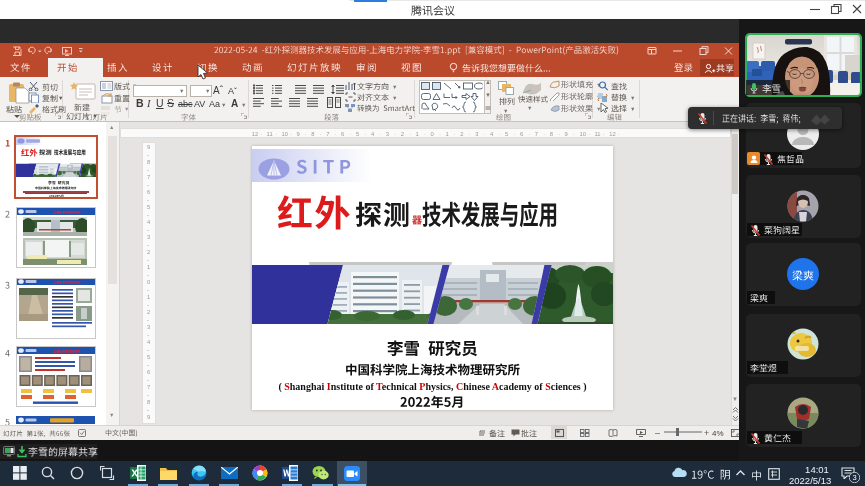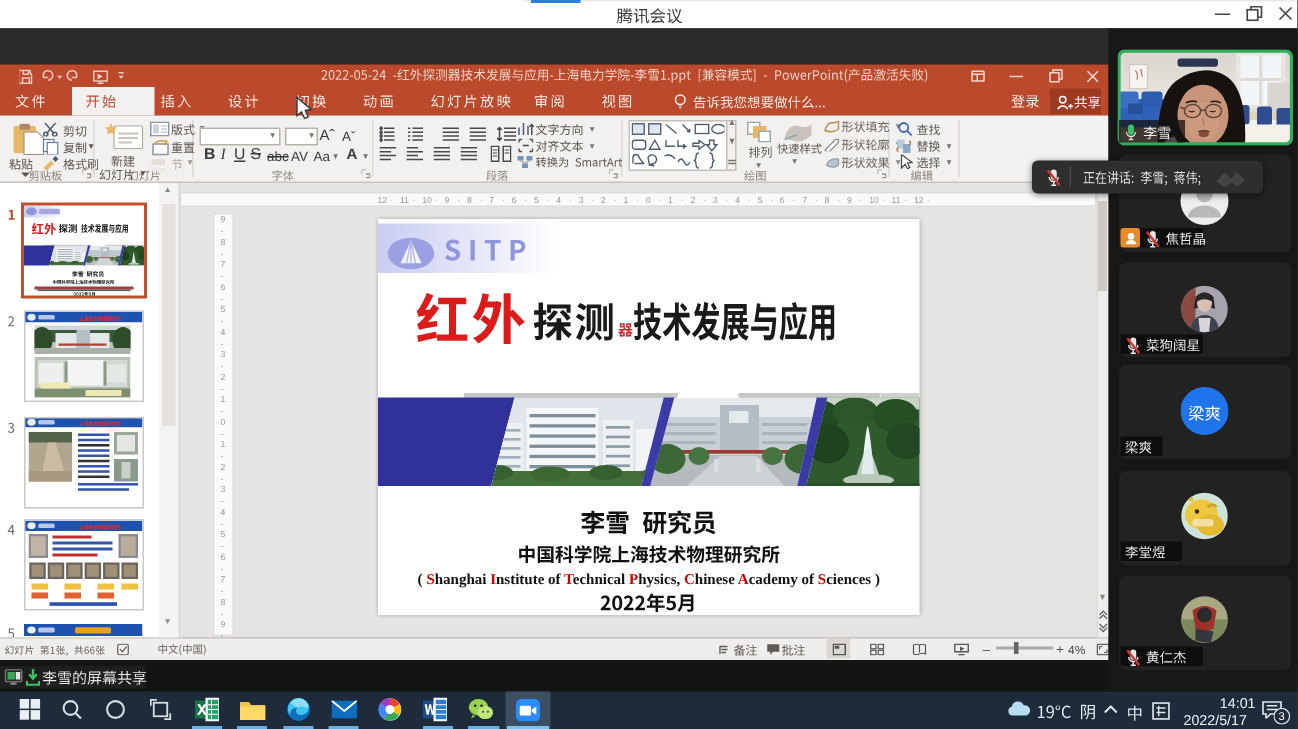--- a/index.html
+++ b/index.html
@@ -1690,22 +1690,22 @@
     </svg>
     <svg style="position:absolute;left:751px;top:468.3px;overflow:visible" width="11" height="15.4">
       <g fill="#e8edf2" transform="translate(0 11.66) scale(0.11 0.11)">
         <use href="#gr4e2d" x="0"></use>
       </g>
     </svg>
     <svg style="position:absolute;left:768px;top:468px" width="12" height="12">
       <rect x="0.7" y="0.7" width="10.6" height="10.6" fill="none" stroke="#dfe5ea" stroke-width="1.1"></rect>
       <path d="M3 4 h6 M3 7 h6 M4.5 2.5 v7" stroke="#dfe5ea" stroke-width="0.9"></path>
     </svg>
-    <div style="position:absolute;left:797px;top:464px;font-size:9.5px;color:#eef2f6;white-space:nowrap;text-align:right;width:40px;">14:01</div>
-    <div style="position:absolute;left:789px;top:475px;font-size:9.5px;color:#eef2f6;white-space:nowrap;">2022/5/17</div>
+    <div style="position:absolute;left:797px;top:464px;font-size:9.5px;color:#eef2f6;white-space:nowrap;text-align:center;width:40px;">14:01</div>
+    <div style="position:absolute;left:789px;top:475px;font-size:9.5px;color:#eef2f6;white-space:nowrap;">2022/5/13</div>
     <svg style="position:absolute;left:841px;top:467px" width="14" height="12">
       <path d="M1 1 h12 v8 h-7 l-3 3 v-3 h-2 z" fill="none" stroke="#dfe5ea" stroke-width="1.1"></path>
       <path d="M3.5 3.5 h7 M3.5 6 h7" stroke="#dfe5ea" stroke-width="1"></path>
     </svg>
     <svg style="position:absolute;left:849px;top:472px" width="11" height="11">
       <circle cx="5.5" cy="5.5" r="5.2" fill="#1d2b3a" stroke="#dfe5ea" stroke-width="0.8"></circle>
       <text x="5.5" y="8.2" font-size="7.5" fill="#fff" text-anchor="middle" font-family="Liberation Sans">3</text>
     </svg>
     <div style="position:absolute;left:739px;top:19px;width:126px;height:442px;background:#171717;"></div>
     <svg style="position:absolute;left:745px;top:33px" width="117" height="64" viewBox="0 0 117 64">

